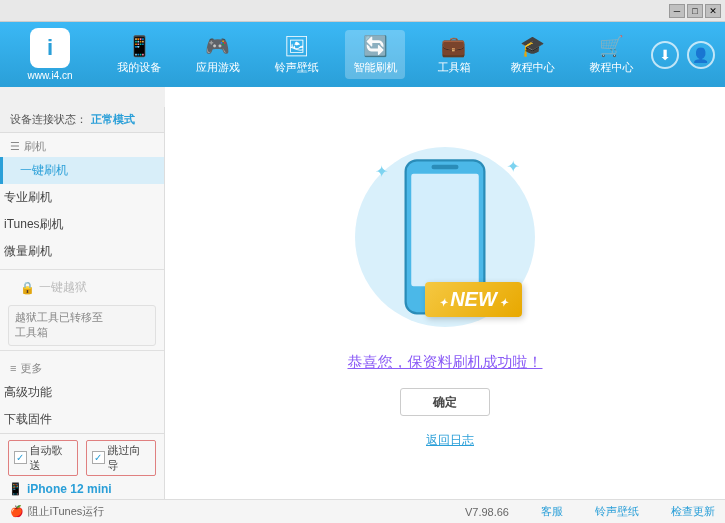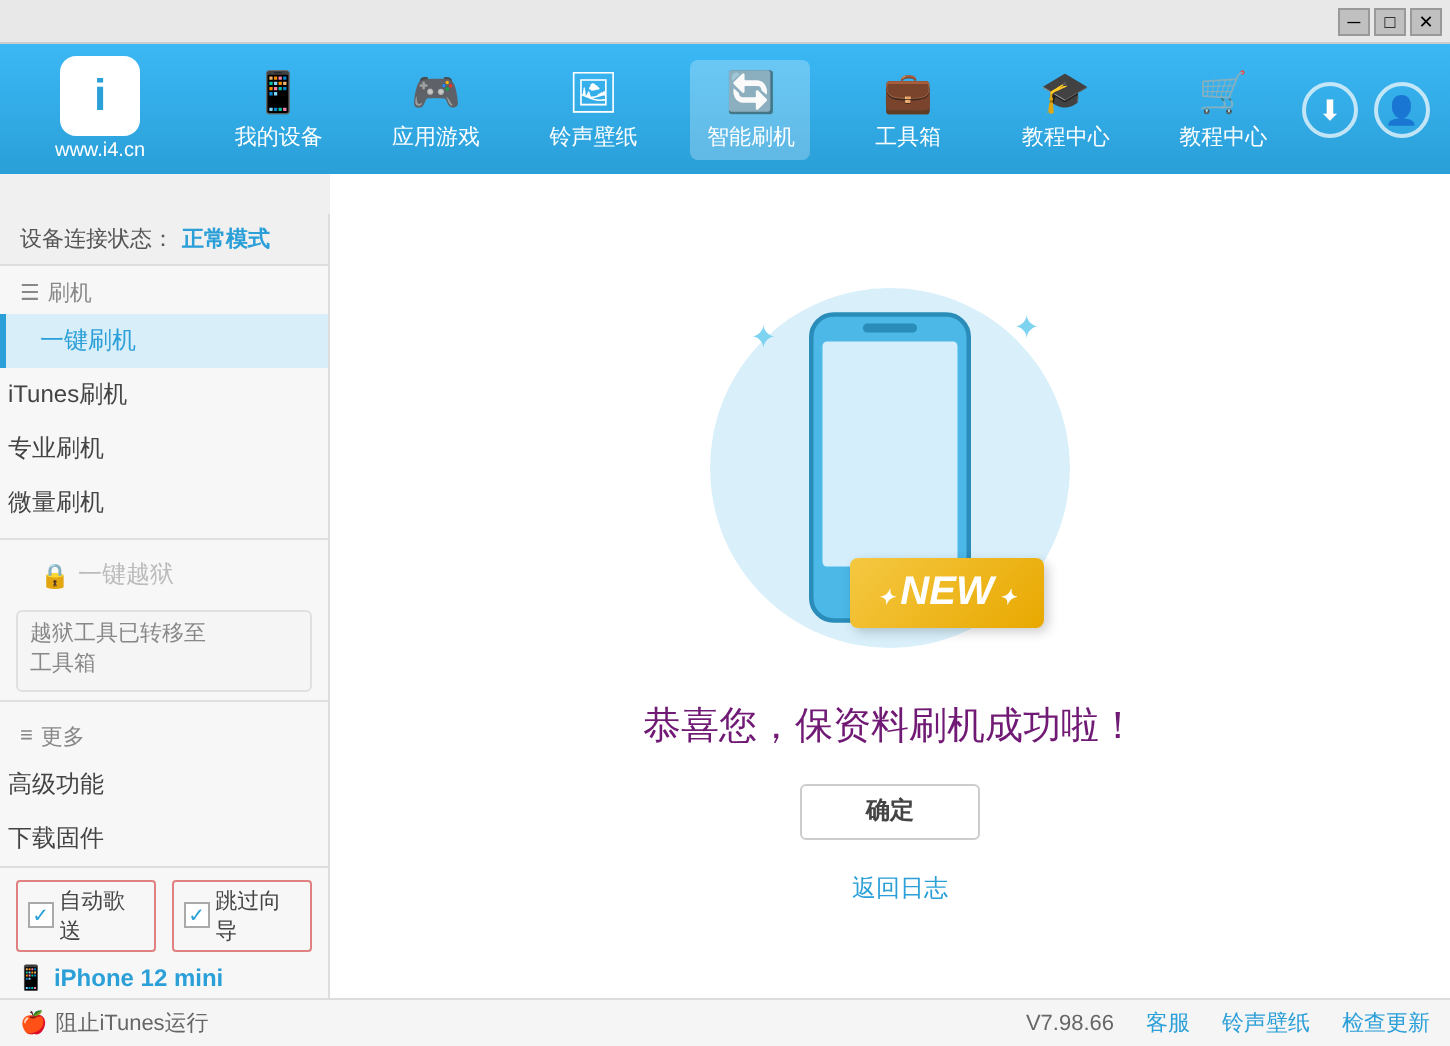--- a/index.html
+++ b/index.html
@@ -255,56 +255,58 @@
     }
     .sparkle-tl, .sparkle-tr, .sparkle-br {
       position: absolute;
       color: #7dd3f0;
       font-size: 16px;
     }
     .sparkle-tl { top: 15px; left: 20px; }
     .sparkle-tr { top: 10px; right: 15px; }
 
     .success-message {
-      font-size: 19px;
-      color: #701a75;
+      font-size: 15px;
+      color: #8b5cf6;
       font-weight: normal;
+      text-decoration: underline;
     }
     .confirm-btn {
       width: 90px;
       height: 28px;
       border: 1px solid #ccc;
       background: #fff;
       border-radius: 3px;
       cursor: pointer;
       font-size: 12px;
       color: #444;
       font-weight: bold;
     }
     .back-link {
       font-size: 12px;
       color: #2a9fd8;
       cursor: pointer;
+      text-decoration: underline;
       margin-left: 10px;
     }
 
     
     .footer {
       background: #f5f5f5;
       border-top: 1px solid #ddd;
       height: 24px;
       display: flex;
       align-items: center;
       justify-content: space-between;
       padding: 0 10px;
       font-size: 11px;
       color: #666;
     }
     .footer-left { display: flex; align-items: center; gap: 4px; }
-    .footer-right { display: flex; align-items: center; gap: 16px; }
+    .footer-right { display: flex; align-items: center; gap: 32px; }
     .footer-link { color: #2a9fd8; cursor: pointer; }
     .cb-box {
       width: 13px; height: 13px;
       border: 1px solid #aaa;
       background: #fff;
       display: flex; align-items: center; justify-content: center;
       font-size: 10px; color: #2a9fd8;
     }
   </style>
 </head>
@@ -372,24 +374,24 @@
     </div>
 
     <div class="sidebar-section-header">
       <span>☰</span>
       <span>刷机</span>
     </div>
     <div class="sidebar-item active">
       <span>一键刷机</span>
     </div>
     <div class="sidebar-item">
+      <span>专业刷机</span>
+    </div>
+    <div class="sidebar-item">
       <span>iTunes刷机</span>
-    </div>
-    <div class="sidebar-item">
-      <span>专业刷机</span>
     </div>
     <div class="sidebar-item">
       <span>微量刷机</span>
     </div>
 
     <div class="sidebar-divider"></div>
 
     <div class="sidebar-disabled">
       <span>🔒</span>
       <span>一键越狱</span>

